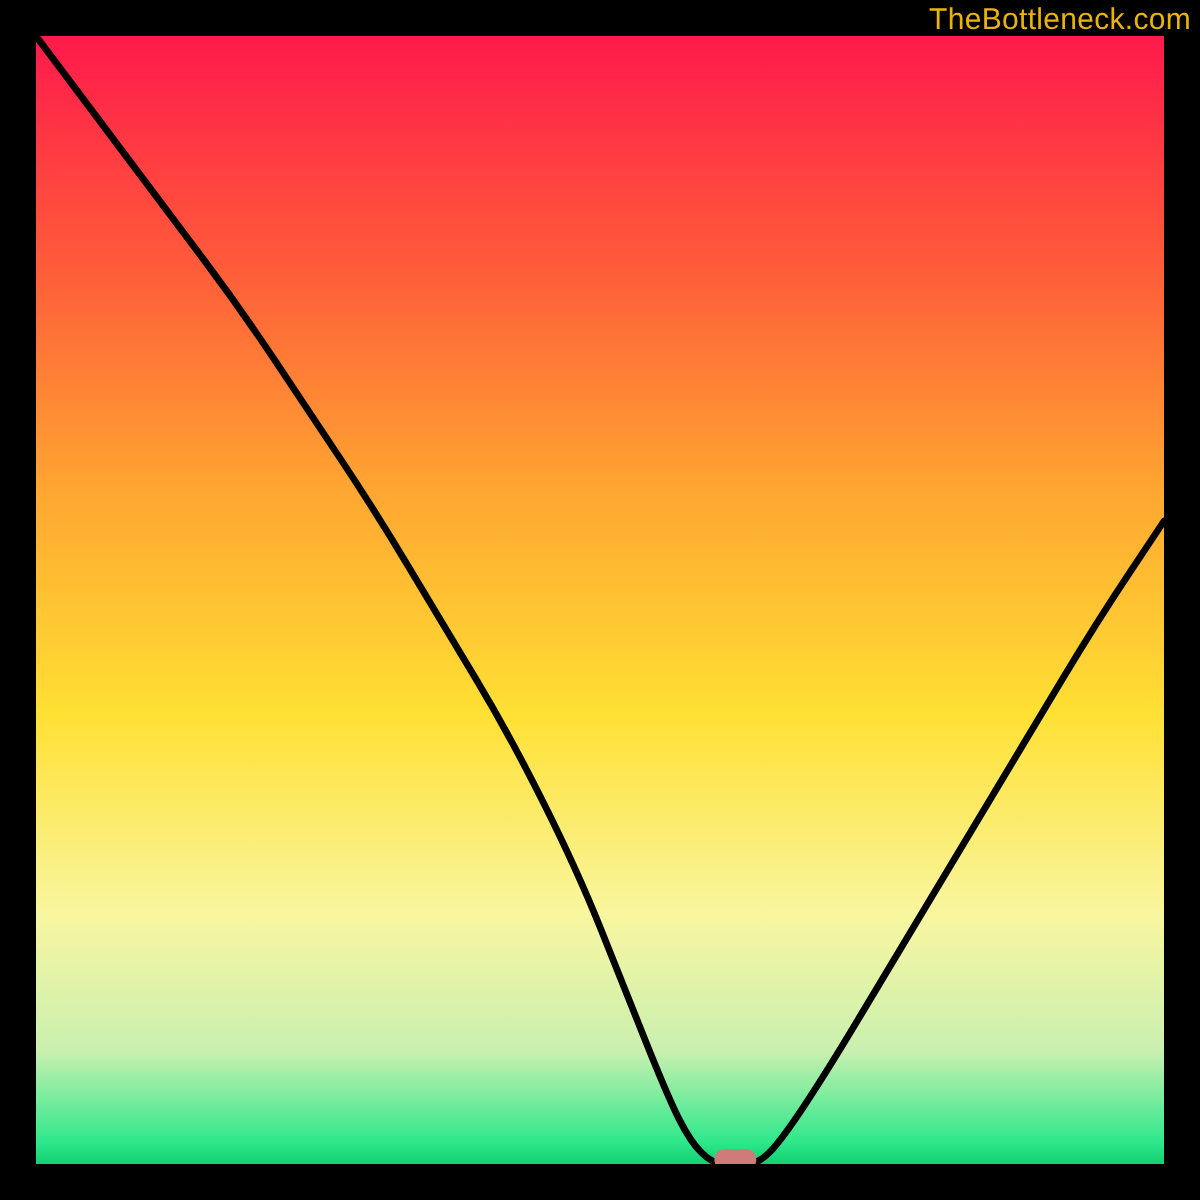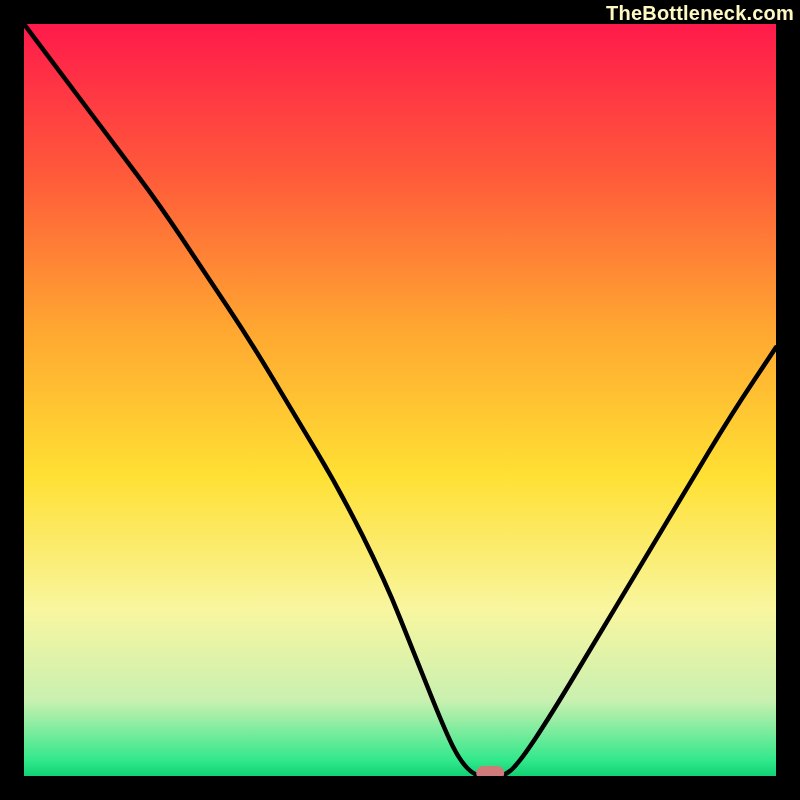--- a/index.html
+++ b/index.html
@@ -23,22 +23,22 @@
     width: 752px;
     height: 752px;
     overflow: hidden;
   }
   .watermark {
     position: absolute;
     top: 2px;
     right: 6px;
     font-family: Arial, Helvetica, sans-serif;
     font-size: 20px;
-    font-weight: 700;
-    color: #fef9c3;
+    font-weight: 400;
+    color: #eab308;
     letter-spacing: 0.2px;
     user-select: none;
   }
   svg {
     display: block;
   }
 </style>
 </head>
 <body>
 

